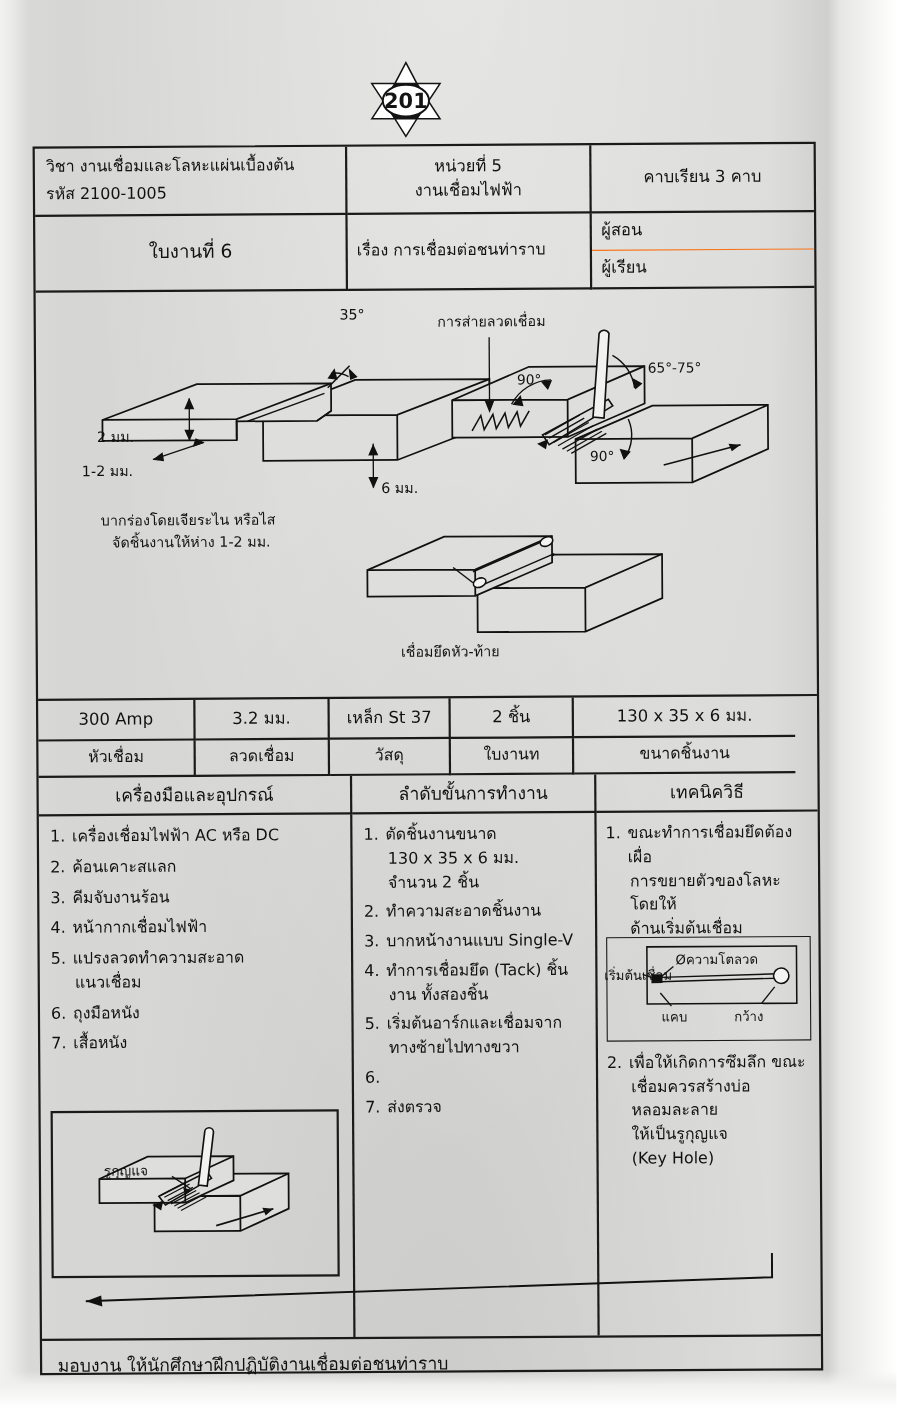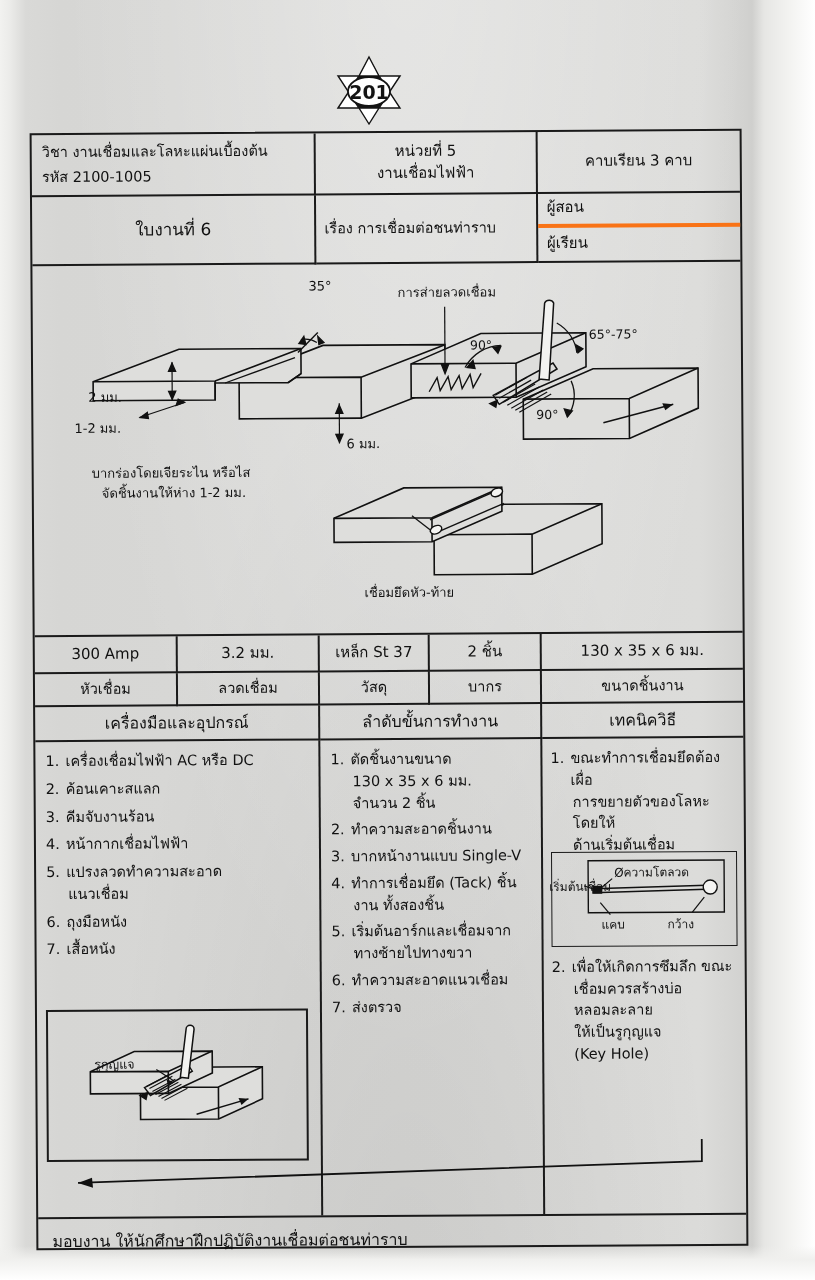--- a/index.html
+++ b/index.html
@@ -78,37 +78,37 @@
   #hdr-c2 { width: 222px; flex-direction:column; justify-content:center; }
   #hdr-c2 .l { font-size: 15px; }
   #hdr-c3 { width: 203px; font-size: 15px; }
 
   #hdr-r2 { height: 69px; }
   #hdr-c4 { width: 285px; font-size: 17px; }
   #hdr-c5 { width: 222px; font-size: 14.5px; justify-content:flex-start; padding-left:8px; }
   #hdr-c6 { width: 203px; padding:0; }
   #hdr-c6 .sub { height: 50%; display:flex; align-items:center;
                  padding-left: 9px; font-size: 15px; }
-  #hdr-c6 .sub.top { border-bottom: 4px solid #f97316; font-family: Liberation Mono, monospace; }
+  #hdr-c6 .sub.top { border-bottom: 1px solid #f97316; }
 
   
   #figures {
     position: relative;
     height: 371px;
     border-bottom: 2px solid #1a1a1a;
     overflow: hidden;
   }
   #figures svg { position:absolute; left:0; top:0; }
   .fig-txt { font-family: "DejaVu Sans", "Liberation Sans", sans-serif; fill:#111; }
 
   
   #spec-r1 { height: 37px; }
   #spec-r2 { height: 33px; }
   #spec-r3 { height: 35px; }
-  .s1 { width: 143px; } .s2 { width: 142px; }
+  .s1 { width: 143px; } .s2 { width: 122px; }
   .s3 { width: 110px; } .s4 { width: 112px; } .s5 { width: 201px; }
   .spec-v { font-size: 15px; }
   .spec-l { font-size: 14.5px; }
   #spec-r3 .h1 { width: 285px; font-size: 16px; }
   #spec-r3 .h2 { width: 222px; font-size: 16px; }
   #spec-r3 .h3 { width: 201px; font-size: 16px; }
 
   
   #body-row { display:flex; height: 475px; }
   #col-tools  { width: 285px; border-right:2px solid #1a1a1a; position:relative; }
@@ -306,21 +306,21 @@
     <div class="cell ctr spec-v s1">300 Amp</div>
     <div class="cell ctr spec-v s2">3.2 มม.</div>
     <div class="cell ctr spec-v s3">เหล็ก St 37</div>
     <div class="cell ctr spec-v s4">2 ชิ้น</div>
     <div class="cell ctr spec-v s5 last">130 x 35 x 6 มม.</div>
   </div>
   <div class="row" id="spec-r2">
     <div class="cell ctr spec-l s1">หัวเชื่อม</div>
     <div class="cell ctr spec-l s2">ลวดเชื่อม</div>
     <div class="cell ctr spec-l s3">วัสดุ</div>
-    <div class="cell ctr spec-l s4">บากร</div>
+    <div class="cell ctr spec-l s4">ใบงานท</div>
     <div class="cell ctr spec-l s5 last">ขนาดชิ้นงาน</div>
   </div>
   <div class="row" id="spec-r3">
     <div class="cell ctr h1">เครื่องมือและอุปกรณ์</div>
     <div class="cell ctr h2">ลำดับขั้นการทำงาน</div>
     <div class="cell ctr h3 last">เทคนิควิธี</div>
   </div>
 
   <div id="body-row">
 
@@ -402,21 +402,20 @@
         <li>
             <span class="n">4.</span>
             <span class="t"><span>ทำการเชื่อมยึด (Tack) ชิ้น</span><span class="sub">งาน ทั้งสองชิ้น</span></span>
           </li>
         <li>
             <span class="n">5.</span>
             <span class="t"><span>เริ่มต้นอาร์กและเชื่อมจาก</span><span class="sub">ทางซ้ายไปทางขวา</span></span>
           </li>
         <li>
             <span class="n">6.</span>
-            <span class="t">ทำความสะอาดแนวเชื่อม</span>
           </li>
         <li>
             <span class="n">7.</span>
             <span class="t">ส่งตรวจ</span>
           </li>
       </ol>
     </div>
 
     <div id="col-tech">
       <ol class="numlist">

